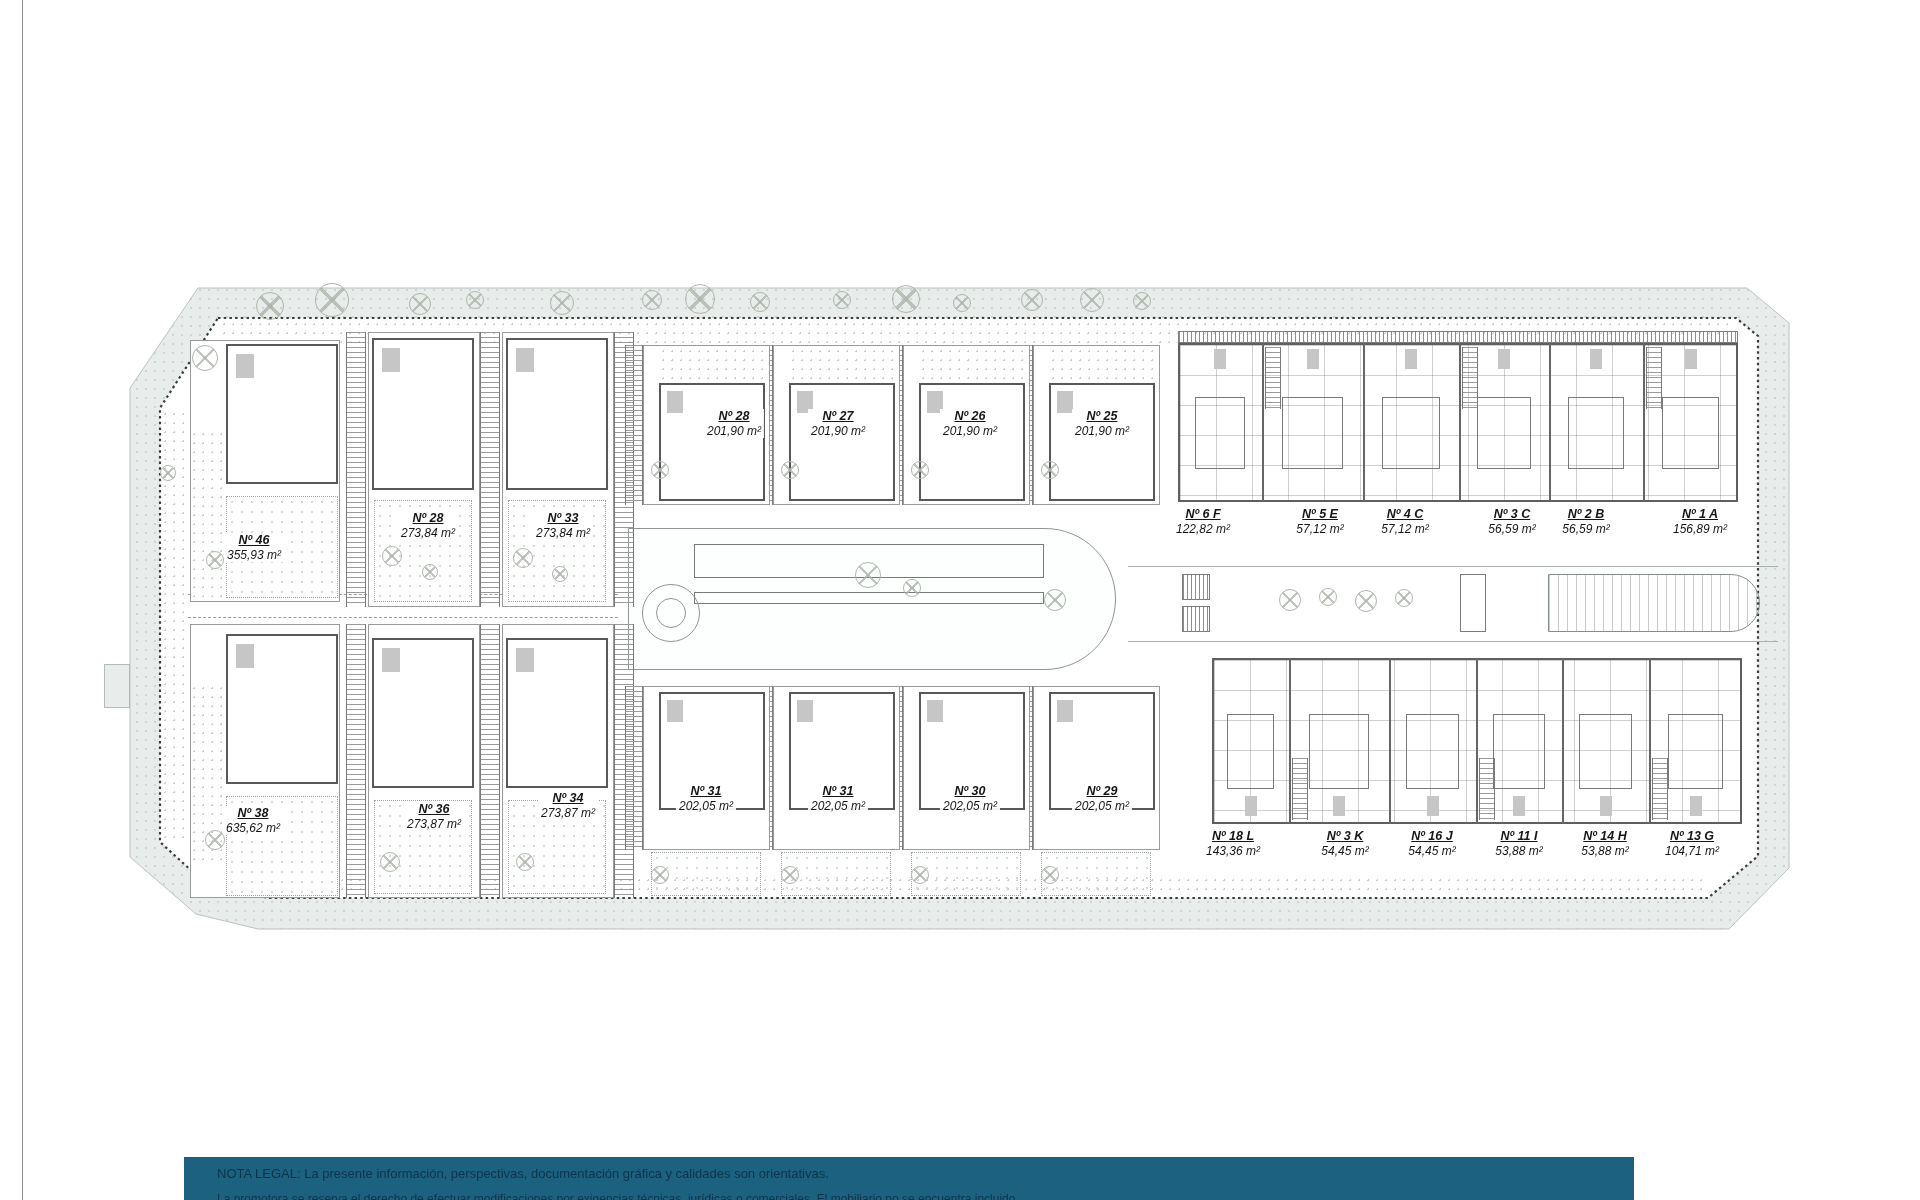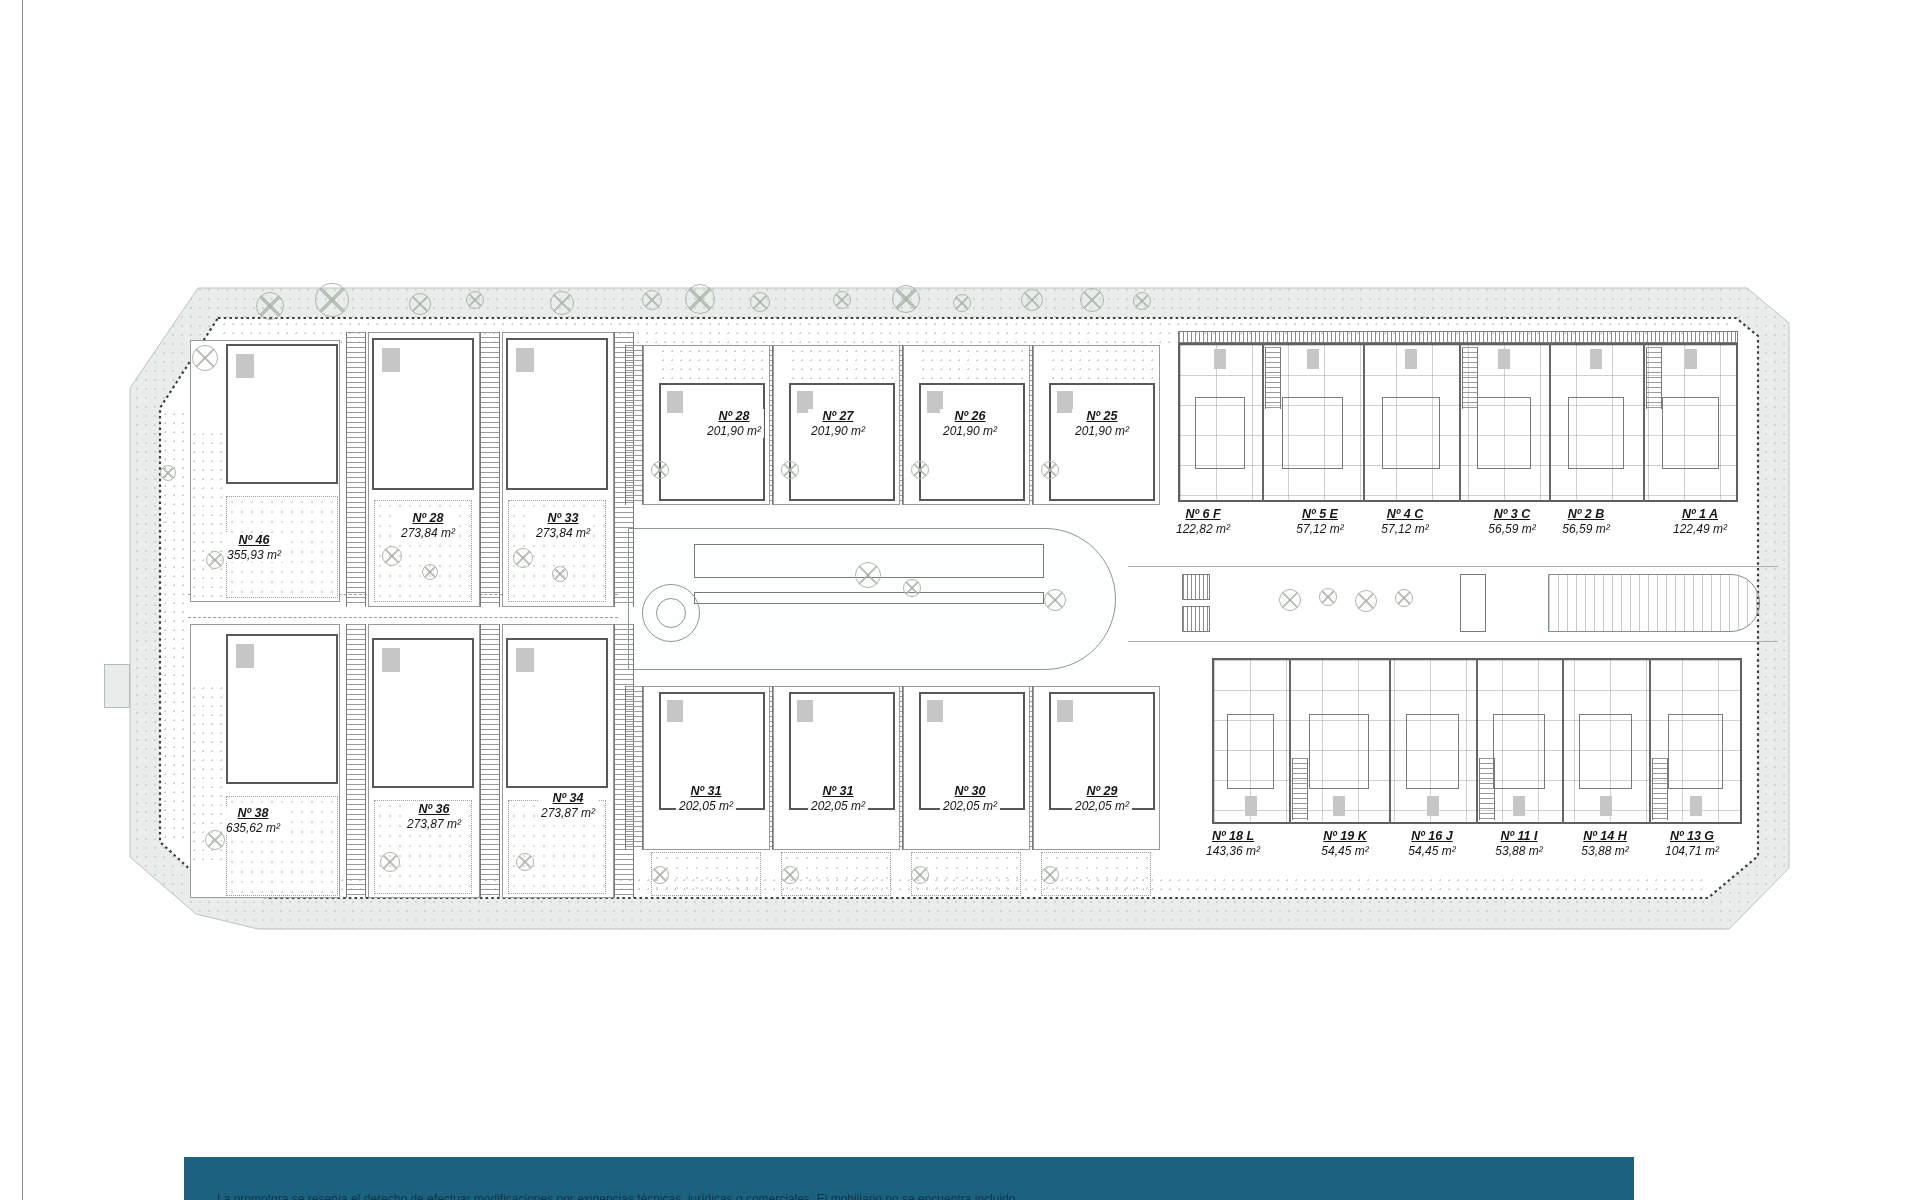--- a/index.html
+++ b/index.html
@@ -270,21 +270,21 @@
     <div class="unit-tag" style="left: 1512px; top: 507px; width: auto; height: auto;">
       <span class="n">Nº 3 C</span>
       <span class="a">56,59 m²</span>
     </div>
     <div class="unit-tag" style="left: 1586px; top: 507px; width: auto; height: auto;">
       <span class="n">Nº 2 B</span>
       <span class="a">56,59 m²</span>
     </div>
     <div class="unit-tag" style="left: 1700px; top: 507px; width: auto; height: auto;">
       <span class="n">Nº 1 A</span>
-      <span class="a">122,49 m²</span>
+      <span class="a">156,89 m²</span>
     </div>
     <div class="unit-tag" style="left: 253px; top: 806px; width: auto; height: auto;">
       <span class="n">Nº 38</span>
       <span class="a">635,62 m²</span>
     </div>
     <div class="unit-tag" style="left: 434px; top: 802px; width: auto; height: auto;">
       <span class="n">Nº 36</span>
       <span class="a">273,87 m²</span>
     </div>
     <div class="unit-tag" style="left: 568px; top: 791px; width: auto; height: auto;">
@@ -305,21 +305,21 @@
     </div>
     <div class="unit-tag" style="left: 1102px; top: 784px; width: auto; height: auto;">
       <span class="n">Nº 29</span>
       <span class="a">202,05 m²</span>
     </div>
     <div class="unit-tag" style="left: 1233px; top: 829px; width: auto; height: auto;">
       <span class="n">Nº 18 L</span>
       <span class="a">143,36 m²</span>
     </div>
     <div class="unit-tag" style="left: 1345px; top: 829px; width: auto; height: auto;">
-      <span class="n">Nº 19 K</span>
+      <span class="n">Nº 3 K</span>
       <span class="a">54,45 m²</span>
     </div>
     <div class="unit-tag" style="left: 1432px; top: 829px; width: auto; height: auto;">
       <span class="n">Nº 16 J</span>
       <span class="a">54,45 m²</span>
     </div>
     <div class="unit-tag" style="left: 1519px; top: 829px; width: auto; height: auto;">
       <span class="n">Nº 11 I</span>
       <span class="a">53,88 m²</span>
     </div>
@@ -327,14 +327,15 @@
       <span class="n">Nº 14 H</span>
       <span class="a">53,88 m²</span>
     </div>
     <div class="unit-tag" style="left: 1692px; top: 829px; width: auto; height: auto;">
       <span class="n">Nº 13 G</span>
       <span class="a">104,71 m²</span>
     </div>
   </div>
 
 <div class="legal" style="background: rgb(29, 97, 129);">
+  <div class="l1" style="color: rgb(13, 52, 73);">NOTA LEGAL: La presente información, perspectivas, documentación gráfica y calidades son orientativas.</div>
   <div class="l2" style="color: rgb(13, 52, 73);">La promotora se reserva el derecho de efectuar modificaciones por exigencias técnicas, jurídicas o comerciales. El mobiliario no se encuentra incluido.</div>
 </div>
 
 </body></html>

